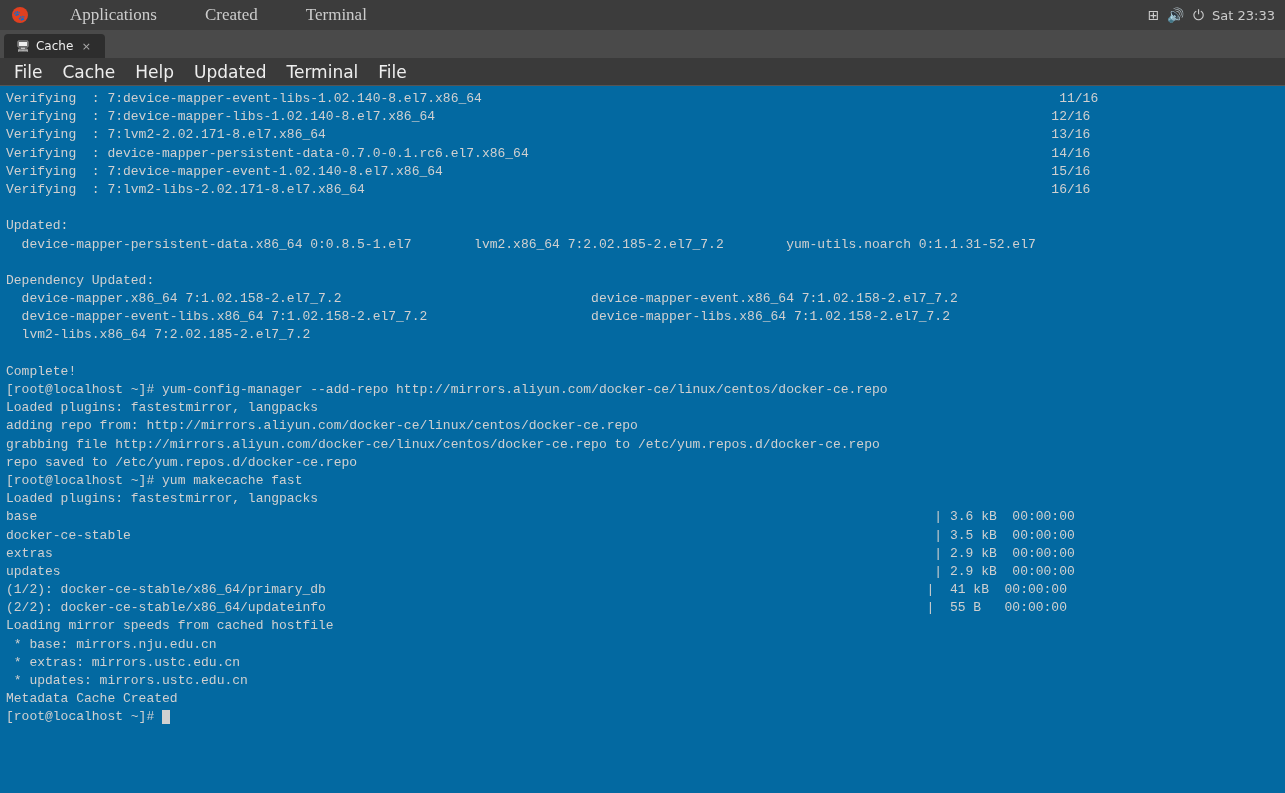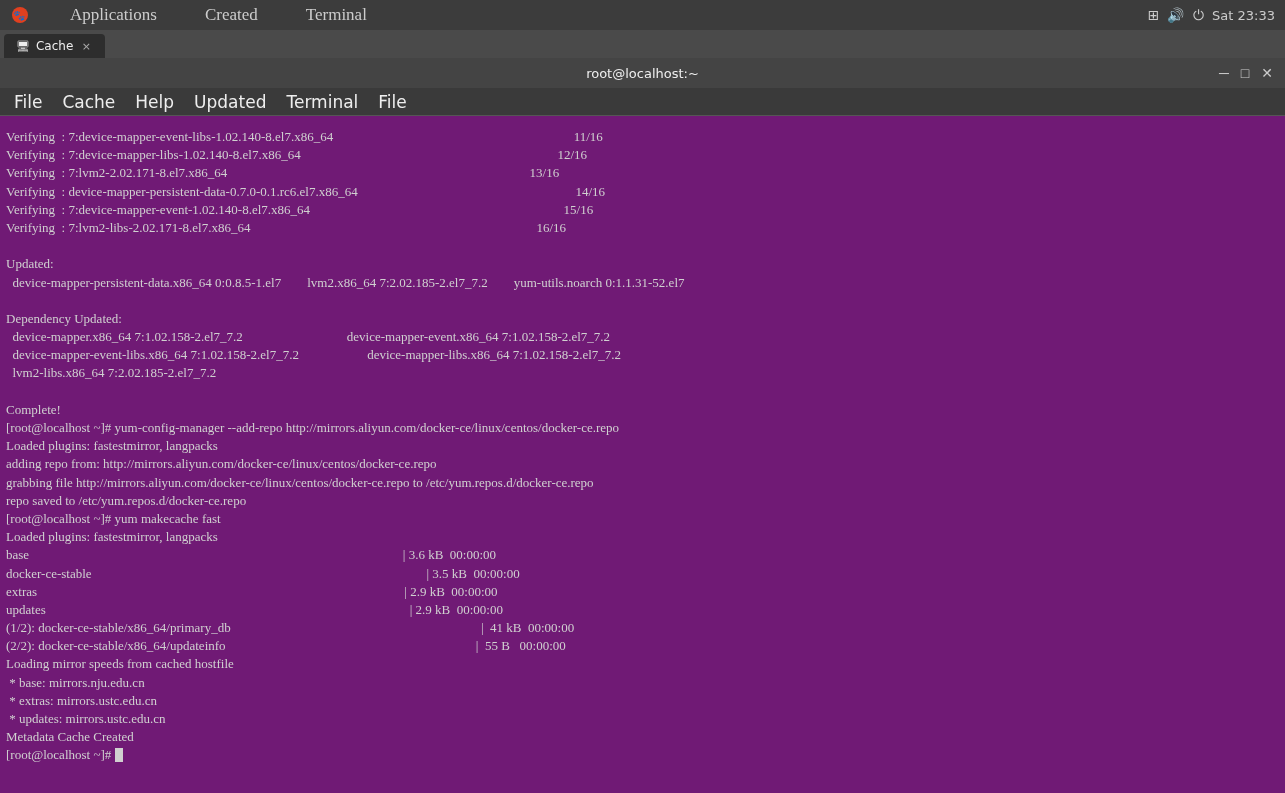--- a/index.html
+++ b/index.html
@@ -108,25 +108,25 @@
       color: #eee;
       font-size: 17px;
       padding: 2px 10px;
       cursor: pointer;
       border-radius: 3px;
     }
 
     
     .terminal-content {
       flex: 1;
-      background: #701a75;
+      background: #0369a1;
       color: #d0d0d0;
-      font-family: Liberation Serif, serif;
+      font-family: Liberation Mono, monospace;
       font-size: 13px;
-      padding: 12px 6px;
+      padding: 4px 6px;
       overflow-y: auto;
       line-height: 1.4;
       white-space: pre;
     }
     .cursor {
       display: inline-block;
       width: 8px;
       height: 14px;
       background: #d0d0d0;
       vertical-align: text-bottom;
@@ -158,28 +158,20 @@
 <div class="tab-bar">
   <div class="tab">
     <span style="font-size:11px;">🖥</span>
     <span>Cache</span>
     <span class="close-tab">×</span>
   </div>
 </div>
 
 <div class="terminal-window">
 
-  <div class="terminal-title-bar">
-    <span class="title">root@localhost:~</span>
-    <div class="terminal-win-btns">
-      <button class="win-btn">─</button>
-      <button class="win-btn">□</button>
-      <button class="win-btn">✕</button>
-    </div>
-  </div>
 
   <div class="terminal-menu-bar">
     <span class="menu-item">File</span>
     <span class="menu-item">Cache</span>
     <span class="menu-item">Help</span>
     <span class="menu-item">Updated</span>
     <span class="menu-item">Terminal</span>
     <span class="menu-item">File</span>
   </div>
 

